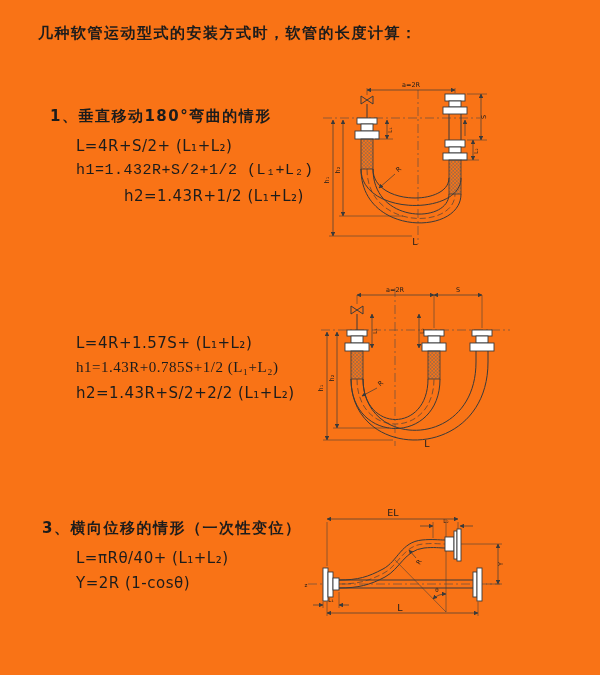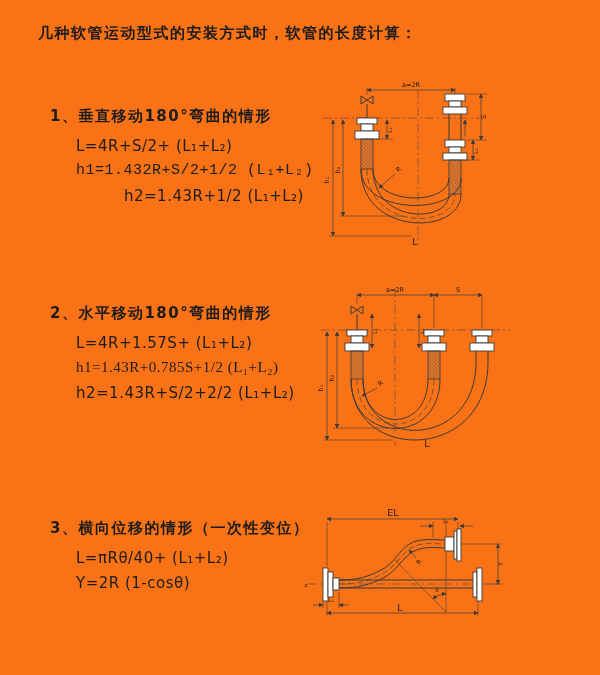--- a/index.html
+++ b/index.html
@@ -26,26 +26,25 @@
 
 <div class="page">
 
   <div class="abs title" style="left:38px;top:24px;">几种软管运动型式的安装方式时，软管的长度计算：</div>
 
   <div class="abs heading" style="left:50px;top:107px;">1、垂直移动180°弯曲的情形</div>
   <div class="abs formula" style="left:76px;top:137px;">L=4R+S/2+ (L₁+L₂)</div>
   <div class="abs formula" style="left:76px;top:162px;font-family:Liberation Mono, monospace;">h1=1.432R+S/2+1/2 (L₁+L₂)</div>
   <div class="abs formula" style="left:76px;top:187px;margin-left:48px;">h2=1.43R+1/2 (L₁+L₂)</div>
 
-  <div class="abs heading" style="left:50px;top:304px;">2、水平移动180°弯曲的情形</div>
   <div class="abs formula" style="left:76px;top:334px;text-align:center;">L=4R+1.57S+ (L₁+L₂)</div>
   <div class="abs formula" style="left:76px;top:359px;font-family:Liberation Serif, serif;">h1=1.43R+0.785S+1/2 (L₁+L₂)</div>
   <div class="abs formula" style="left:76px;top:384px;">h2=1.43R+S/2+2/2 (L₁+L₂)</div>
 
-  <div class="abs heading" style="left:50px;top:519px;">3、横向位移的情形（一次性变位）</div>
+  <div class="abs heading" style="left:42px;top:519px;">3、横向位移的情形（一次性变位）</div>
   <div class="abs formula" style="left:76px;top:549px;">L=πRθ/40+ (L₁+L₂)</div>
   <div class="abs formula" style="left:76px;top:574px;">Y=2R (1-cosθ)</div>
 
   <svg class="abs" style="left:315px;top:78px;" width="245" height="170" viewBox="0 0 245 170">
     <defs>
       <marker id="a1" viewBox="0 0 10 10" refX="9" refY="5" markerWidth="6.5" markerHeight="6.5" orient="auto-start-reverse">
         <path d="M0,0 L10,5 L0,10 z" fill="#3a3a3a"></path>
       </marker>
       <pattern id="hb1" width="3.5" height="3.5" patternUnits="userSpaceOnUse">
         <path d="M0,3.5 L3.5,0 M0,0 L3.5,3.5" stroke="#666" stroke-width="0.5"></path>

